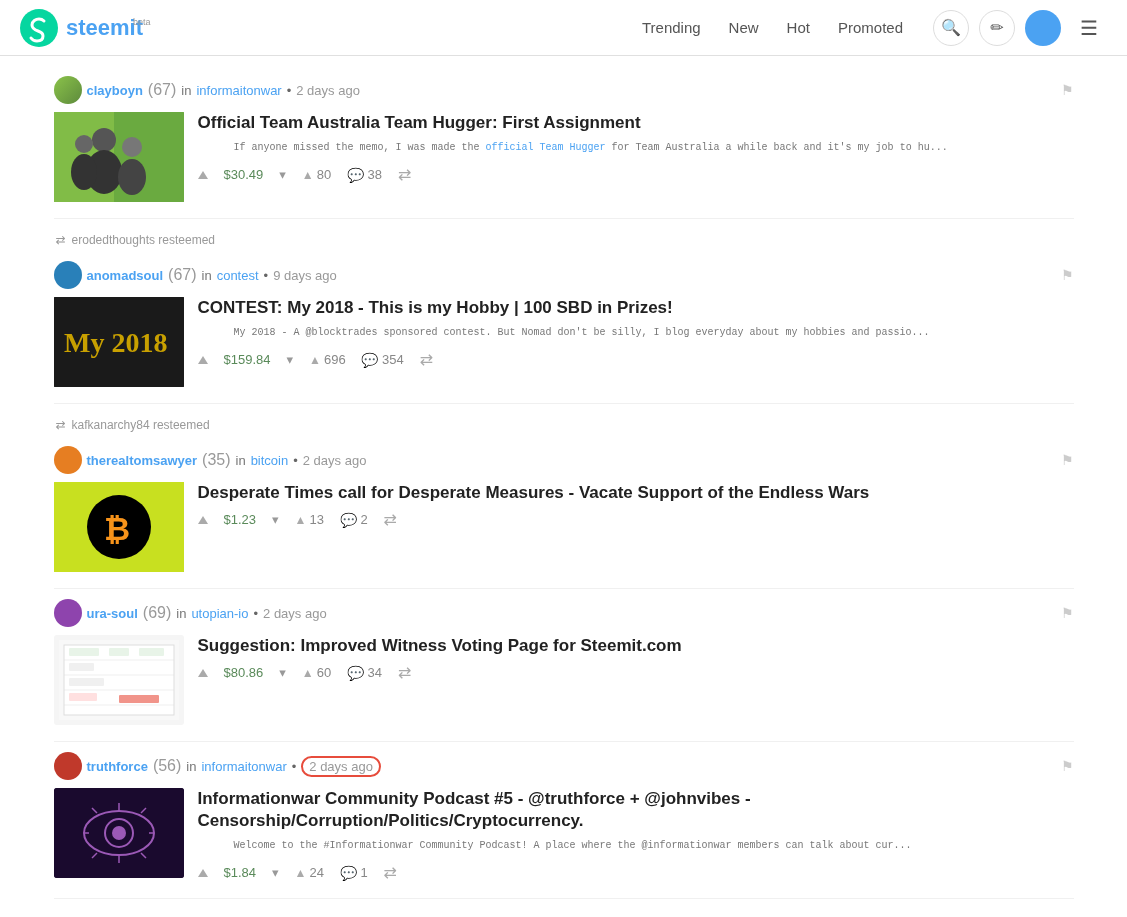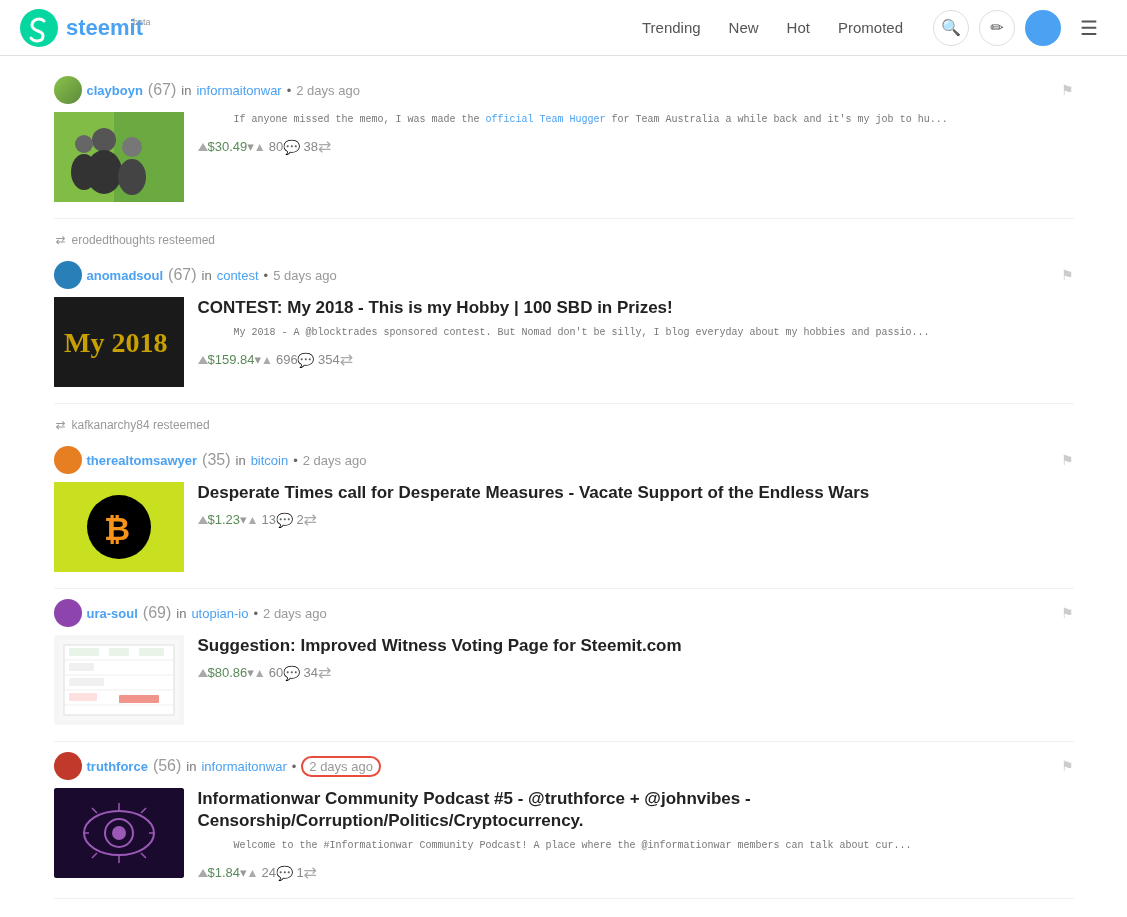--- a/index.html
+++ b/index.html
@@ -195,21 +195,21 @@
       margin-bottom: 10px;
       padding-left: 36px;
     }
     .post-excerpt .link-color {
       color: #4ba2f2;
     }
 
     .post-stats {
       display: flex;
       align-items: center;
-      gap: 0;
+      gap: 16px;
       font-family: sans-serif;
       font-size: 13px;
       color: #666;
     }
 
     .upvote-btn {
       display: flex;
       align-items: center;
       gap: 3px;
       cursor: pointer;
@@ -311,20 +311,21 @@
 
           <circle cx="50" cy="28" r="12" fill="#555"></circle>
           <ellipse cx="50" cy="60" rx="18" ry="22" fill="#333"></ellipse>
           <circle cx="78" cy="35" r="10" fill="#777"></circle>
           <ellipse cx="78" cy="65" rx="14" ry="18" fill="#444"></ellipse>
           <circle cx="30" cy="32" r="9" fill="#666"></circle>
           <ellipse cx="30" cy="60" rx="13" ry="18" fill="#333"></ellipse>
         </svg>
       </div>
       <div class="post-body">
+        <div class="post-title">Official Team Australia Team Hugger: First Assignment</div>
         <div class="post-excerpt">If anyone missed the memo, I was made the <span class="link-color">official Team Hugger</span> for Team Australia a while back and it's my job to hu...</div>
         <div class="post-stats">
           <div class="upvote-btn">
             <span style="display:inline-block;width:0;height:0;border-left:5px solid transparent;border-right:5px solid transparent;border-bottom:8px solid #aaa;"></span>
           </div>
           <span class="payout">$30.49</span>
           <span class="payout-dropdown">▾</span>
           <div class="votes-area">
             <span style="font-size:12px;color:#aaa;">▲</span>
             <span>80</span>
@@ -344,21 +345,21 @@
     <span>erodedthoughts resteemed</span>
   </div>
   <div class="post-card">
     <div class="post-meta">
       <div class="author-avatar" style="background: #2980b9;"></div>
       <span class="author-name">anomadsoul</span>
       <span class="rep">(67)</span>
       <span class="in-tag">in</span>
       <span class="tag-link">contest</span>
       <span>•</span>
-      <span class="time">5 days ago</span>
+      <span class="time">9 days ago</span>
       <span class="post-meta-right flag-icon">⚑</span>
     </div>
     <div class="post-content">
       <div class="post-thumbnail thumb-2">
         <svg width="130" height="90" viewBox="0 0 130 90">
           <rect width="130" height="90" fill="#1a1a1a"></rect>
           <text x="10" y="55" font-size="28" font-family="serif" font-weight="bold" fill="#c8a000">My 2018</text>
         </svg>
       </div>
       <div class="post-body">

